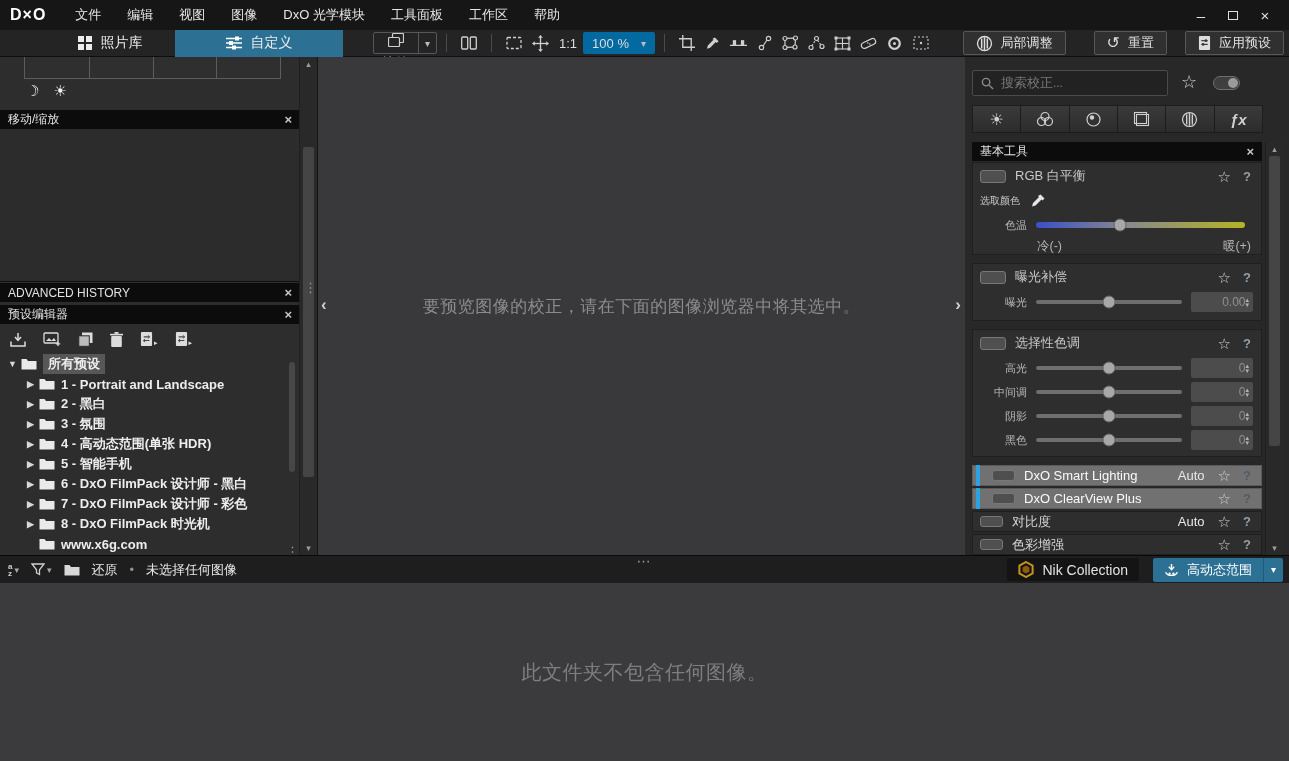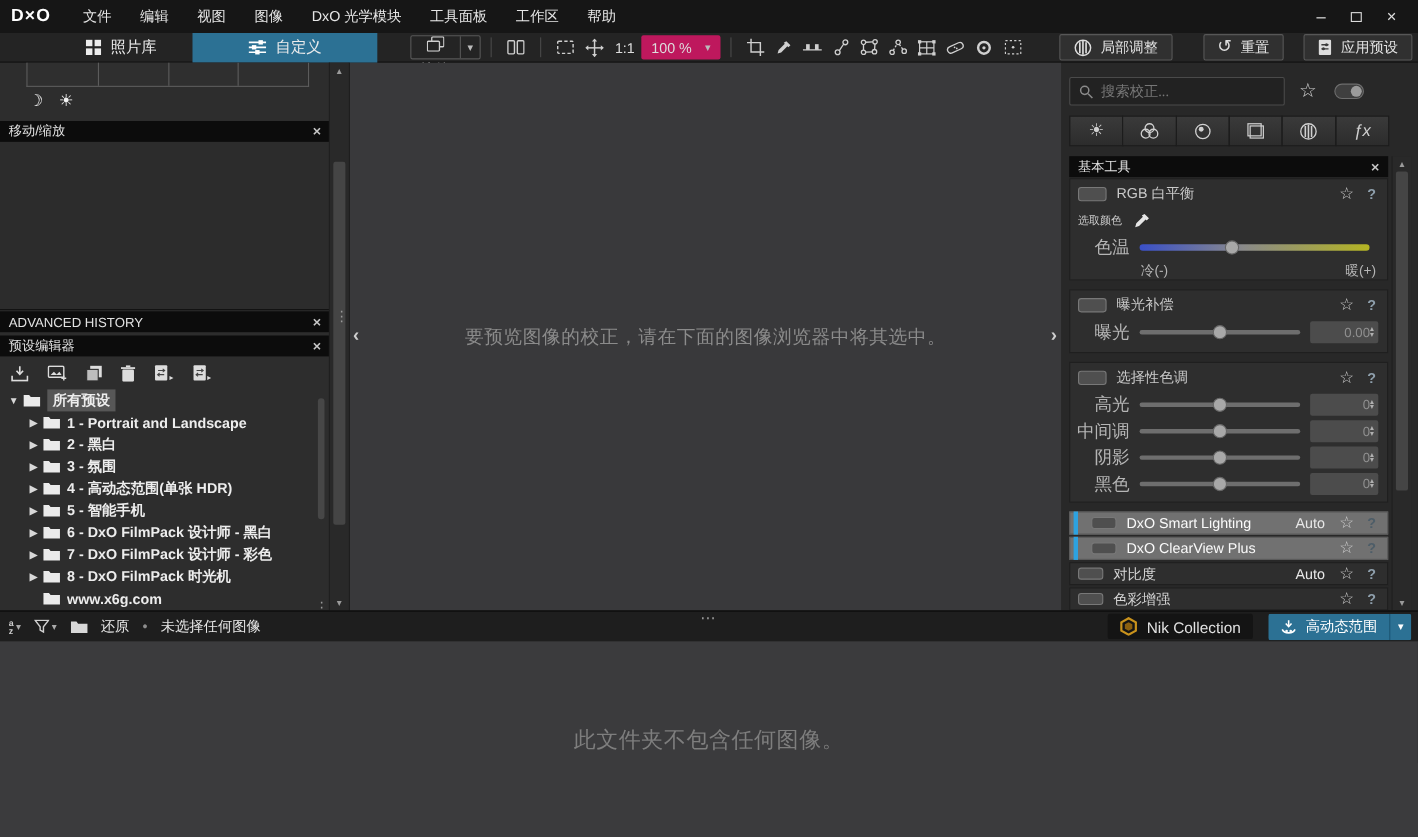--- a/index.html
+++ b/index.html
@@ -24,21 +24,21 @@
   .toolbar{position:absolute;top:30px;left:0;width:1289px;height:27px;background:#242424;display:flex;align-items:center;border-bottom:1px solid #0e0e0e;}
   .tab{height:27px;display:flex;align-items:center;justify-content:center;gap:9px;font-size:14px;color:#ececec;}
   .tab.photolib{width:130px;margin-left:45px;}
   .tab.custom{width:168px;background:#2c7194;}
   .cmp{display:flex;height:22px;border:1px solid #575757;margin-left:30px;border-radius:2px;}
   .cmp-main{display:flex;align-items:center;gap:7px;padding:0 9px;font-size:13px;color:#cfcfcf;flex-direction:column;}
   .cmp-dd{width:18px;border-left:1px solid #575757;display:flex;align-items:center;justify-content:center;color:#bbb;font-size:10px;}
   .sep{width:1px;height:18px;background:#4a4a4a;margin:0 9px;flex:none;}
   .ticon{width:26px;height:22px;display:flex;align-items:center;justify-content:center;color:#cfcfcf;flex:none;}
   .ratio{font-size:13px;color:#ddd;padding:0 6px;}
-  .zoombox{display:flex;align-items:center;gap:12px;background:#be185d;height:22px;padding:0 9px;font-size:13px;color:#ddd;border-radius:2px;}
+  .zoombox{display:flex;align-items:center;gap:12px;background:#0369a1;height:22px;padding:0 9px;font-size:13px;color:#ddd;border-radius:2px;}
   .zoombox .dd{font-size:10px;color:#bbb;}
   .tbtn{display:flex;align-items:center;gap:8px;height:24px;padding:0 12px;background:#303030;border:1px solid #575757;border-radius:2px;font-size:13px;color:#e2e2e2;flex:none;}
   .tbtn .g{font-size:16px;line-height:1;color:#ddd;}
 
   
   .main{position:absolute;top:57px;left:0;width:1289px;height:498px;}
   .leftpanel{position:absolute;left:0;top:0;width:318px;height:498px;background:#2d2d2d;border-right:1px solid #151515;}
   .viewer{position:absolute;left:318px;top:0;width:647px;height:498px;background:#39393b;display:flex;align-items:center;justify-content:center;}
   .rightpanel{position:absolute;left:965px;top:0;width:324px;height:498px;background:#282828;}
 
@@ -73,30 +73,30 @@
   
   .search{position:absolute;left:7px;top:13px;width:196px;height:26px;background:#222;border:1px solid #4a4a4a;border-radius:2px;display:flex;align-items:center;gap:7px;padding:0 8px;}
   .search input{background:transparent;border:none;outline:none;color:#0ea5e9;font-size:13px;width:150px;font-family:Liberation Serif, serif;}
   .search input::placeholder{color:#777;}
   .fav-star{position:absolute;left:216px;top:14px;font-size:18px;color:#d0d0d0;}
   .toggle{position:absolute;left:248px;top:19px;width:27px;height:14px;background:#3f3f3f;border:1px solid #6e6e6e;border-radius:8px;}
   .toggle i{position:absolute;right:1px;top:1px;width:10px;height:10px;background:#9b9b9b;border-radius:50%;}
   .tooltabs{position:absolute;left:7px;top:48px;width:290px;height:28px;display:flex;}
   .ttab{flex:1;border:1px solid #1c1c1c;margin-right:-1px;background:linear-gradient(#3a3a3a,#2c2c2c);display:flex;align-items:center;justify-content:center;color:#d0d0d0;}
   .ttab .sung{font-size:16px;}
-  .ttab .fxg{font-style:italic;font-size:15px;font-weight:normal;}
+  .ttab .fxg{font-style:italic;font-size:15px;font-weight:bold;}
   .rhead{position:absolute;left:7px;top:85px;width:290px;height:19px;background:#0c0c0c;color:#e2e2e2;font-size:12px;display:flex;align-items:center;padding:0 8px;}
   .section{position:absolute;left:7px;width:290px;background:#2e2e2e;border:1px solid #1f1f1f;}
   .sechead{height:26px;display:flex;align-items:center;gap:9px;padding:0 7px;}
   .seclabel{font-size:13px;color:#c9c9c9;}
   .checkbox{width:26px;height:13px;background:#4f4f4f;border:1px solid #787878;border-radius:3px;flex:none;}
   .star{margin-left:auto;font-size:15px;color:#cfcfcf;line-height:1;}
   .qmark{font-size:13px;font-weight:bold;color:#8fa0ad;width:14px;text-align:center;}
   .srow{display:flex;align-items:center;height:24px;padding:0 8px 0 0;}
-  .slabel{width:54px;text-align:right;font-size:16px;color:#b5b5b5;flex:none;margin-right:9px;}
+  .slabel{width:54px;text-align:right;font-size:11px;color:#b5b5b5;flex:none;margin-right:9px;}
   .strack{position:relative;flex:1;height:4px;background:#6e6e6e;border-radius:2px;}
   .strack.temp{height:6px;background:linear-gradient(to right,#3a50c8,#8a8a8a 45%,#b4b422);border-radius:3px;}
   .sknob{position:absolute;top:50%;transform:translate(-50%,-50%);width:13px;height:13px;background:#a8a8a8;border:1px solid #666;border-radius:50%;}
   .spin{width:62px;height:20px;background:#4c4c4c;border-radius:2px;margin-left:9px;display:flex;align-items:center;flex:none;}
   .sval{flex:1;text-align:right;font-size:12px;color:#8f8f8f;}
   .spinarr{display:flex;flex-direction:column;align-items:center;line-height:5px;font-size:7px;color:#b0b0b0;padding-right:4px;}
   .templabels{display:flex;justify-content:space-between;font-size:12.5px;color:#b5b5b5;margin:1px 10px 0 64px;}
   .pickrow{display:flex;align-items:center;gap:9px;height:24px;padding-left:7px;font-size:10px;color:#c9c9c9;}
   .crow{position:absolute;left:7px;width:290px;height:21px;background:#2e2e2e;display:flex;align-items:center;gap:9px;padding:0 7px;border:1px solid #1f1f1f;}
   .crow .clabel{font-size:13px;color:#d6d6d6;white-space:nowrap;}

